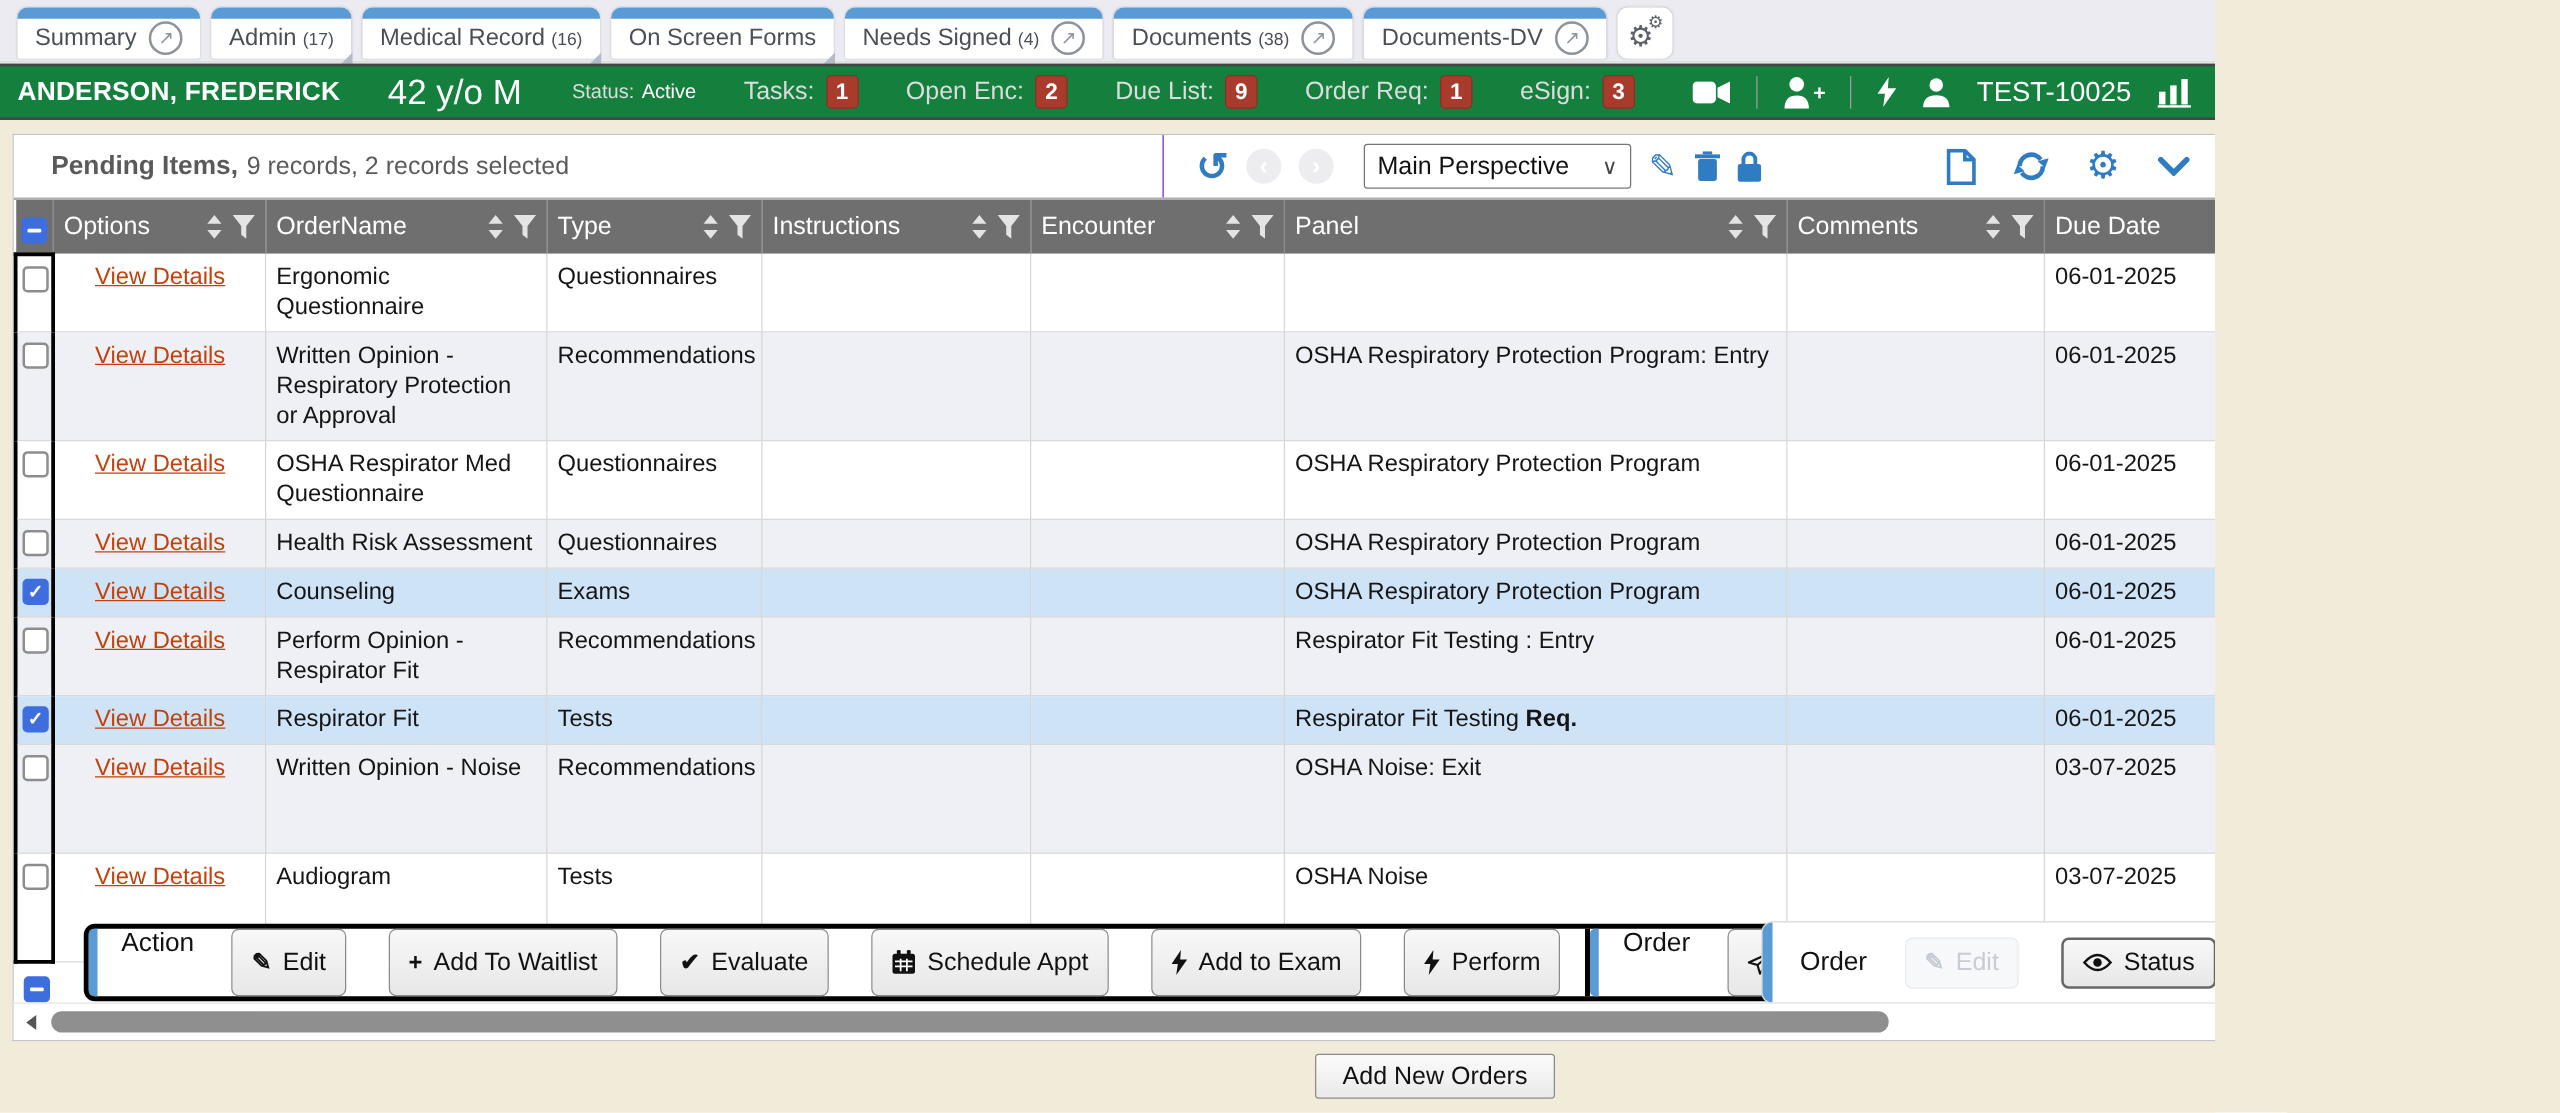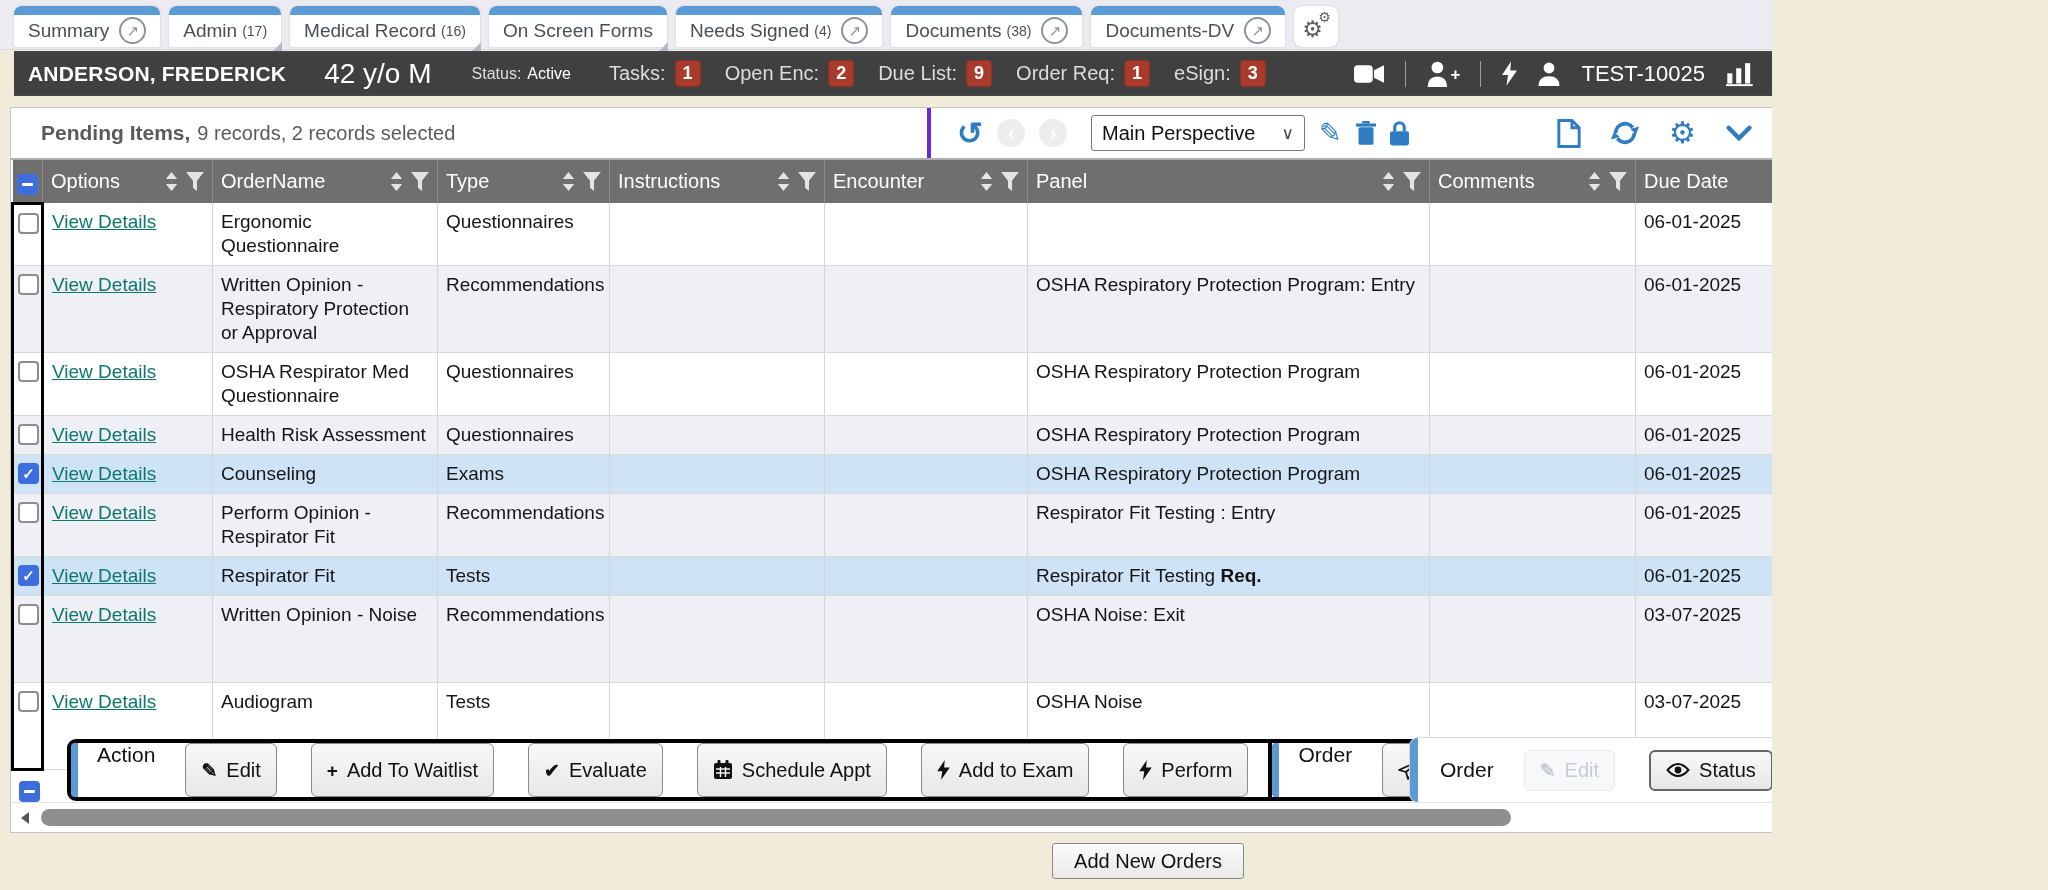--- a/index.html
+++ b/index.html
@@ -23,42 +23,42 @@
   .tab .ext { width:27px; height:27px; border:2px solid #8d929b; border-radius:50%; color:#8d929b;
               font-size:15px; line-height:23px; text-align:center; margin-left:10px; flex:none; }
   .tab .fold { position:absolute; right:-1px; bottom:-4px; width:0; height:0;
                border-left:9px solid transparent; border-bottom:9px solid #b7bac6; }
   .gearbtn { height:41px; width:44px; background:#fff; border-radius:8px; margin-left:9px;
              box-shadow:0 0 2px rgba(0,0,0,.18); position:relative; color:#5c6067; }
   .gearbtn .g1 { position:absolute; left:8px; top:10px; font-size:23px; }
   .gearbtn .g2 { position:absolute; left:24px; top:3px; font-size:14px; }
 
   
-  .pbar { position:absolute; top:51px; left:14px; right:0; height:45px; background:#404040;
+  .pbar { position:absolute; top:51px; left:0; right:0; height:45px; background:#15803d;
           border-top:2px solid #454545; border-bottom:2px solid #454545;
           display:flex; align-items:center; padding:0 18px 0 14px; color:#fff; }
   .pname { font-size:21px; font-weight:bold; letter-spacing:.2px; }
   .page-sex { font-size:28px; margin-left:38px; }
   .pstat { font-size:16px; margin-left:40px; color:#dcdcdc; }
   .pstat b { color:#fff; font-weight:normal; margin-left:6px; }
-  .pcounters { display:flex; align-items:center; margin-left:38px; gap:24px; }
+  .pcounters { display:flex; align-items:center; margin-left:38px; gap:38px; }
   .pc { display:flex; align-items:center; gap:9px; font-size:20px; color:#dcdcdc; }
   .badge { min-width:26px; height:27px; background:#a93b2d; border:1px solid #8d2f24; border-radius:4px;
            color:#fff; font-size:18px; font-weight:bold; display:flex; align-items:center; justify-content:center; padding:0 6px; }
   .pright { margin-left:auto; display:flex; align-items:center; gap:21px; }
   .pright .vsep { width:1px; height:26px; background:#9d9d9d; }
   .uid { font-size:22px; color:#fff; }
 
   
   .panel { position:absolute; left:10px; right:0; top:107px; height:726px; background:#fff;
            border:1px solid #c5c5c5; border-right:none; }
 
   
   .tbar { height:52px; border-bottom:2px solid #aeaeae; display:flex; align-items:center; }
-  .pending { width:920px; height:100%; border-right:4px solid #6d28d9; display:flex; align-items:center; padding-left:30px; }
+  .pending { width:920px; height:100%; border-right:1px solid #6d28d9; display:flex; align-items:center; padding-left:30px; }
   .pending .t1 { font-size:21px; font-weight:bold; color:#5a5a5a; }
   .pending .t2 { font-size:20px; color:#5a5a5a; margin-left:7px; }
   .tmid { display:flex; align-items:center; gap:14px; margin-left:26px; }
   .undo { font-size:31px; font-weight:bold; color:#2f7cc3; line-height:1; }
   .navcirc { width:28px; height:28px; border-radius:50%; background:#ededf0; color:#fff; font-size:20px;
              font-weight:bold; display:flex; align-items:center; justify-content:center; line-height:1; }
   .persel { width:214px; height:36px; border:1px solid #767676; border-radius:3px; background:#fff;
             display:flex; align-items:center; justify-content:space-between; padding:0 10px; margin-left:10px; }
   .persel .pval { font-size:20px; color:#111; }
   .persel .caret { font-size:17px; color:#444; }
@@ -74,21 +74,21 @@
   .grid th .hlabel { white-space:nowrap; overflow:hidden; }
   .grid th .hicons { margin-left:auto; display:flex; align-items:center; gap:8px; padding-left:6px; }
   .grid td { font-size:19px; color:#151515; padding:7px 8px; border-right:1px solid #d6d6d6;
              border-bottom:1px solid #d9d9d9; vertical-align:top; line-height:24px; background:#fff; }
   tr.alt td { background:#eef0f5; }
   tr.sel td { background:#cfe3f7; }
   .grid td.cbcell, .grid th.cbcell { width:30px; padding:8px 0 0 4px; }
   .grid td.cbcell { border-left:3px solid #000; border-right:3px solid #000; }
   .grid tbody tr:first-child td.cbcell { border-top:3px solid #000; }
   .grid tbody tr:last-child td.cbcell { border-bottom:3px solid #000; }
-  a.vd { color:#0f766e; text-decoration:underline; cursor:pointer; }
+  a.vd { color:#c2410c; text-decoration:underline; cursor:pointer;margin-left:24px; }
   .chk { width:21px; height:21px; border:2px solid #8d8d8d; border-radius:4px; background:#fff;
          display:flex; align-items:center; justify-content:center; }
   .chk.on, .chk.ind { background:#3e6ede; border-color:#3e6ede; color:#fff; font-size:15px; font-weight:bold; }
   .chk .bar { width:11px; height:3px; background:#fff; border-radius:1px; }
   .belowchk { margin:10px 0 0 8px; }
 
   
   .abar { position:absolute; left:56px; top:631px; display:inline-flex; align-items:stretch;
           border:4px solid #000; border-radius:9px; background:#fff; height:62px; }
   .cmp { display:flex; position:relative; padding:0 20px 0 26px; gap:30px; }

